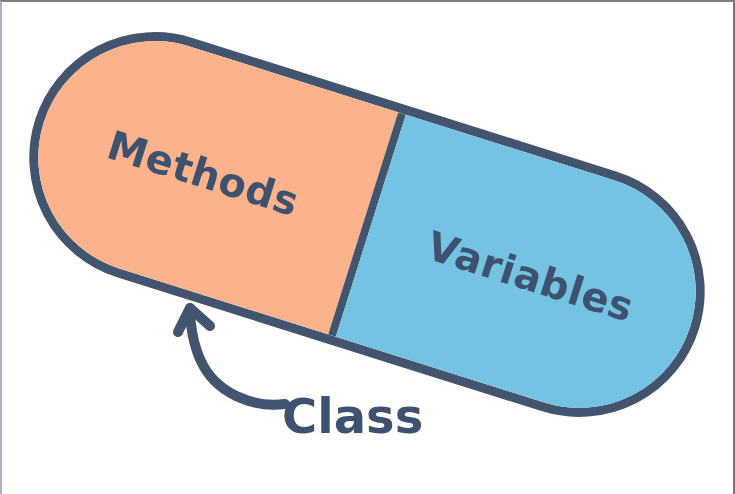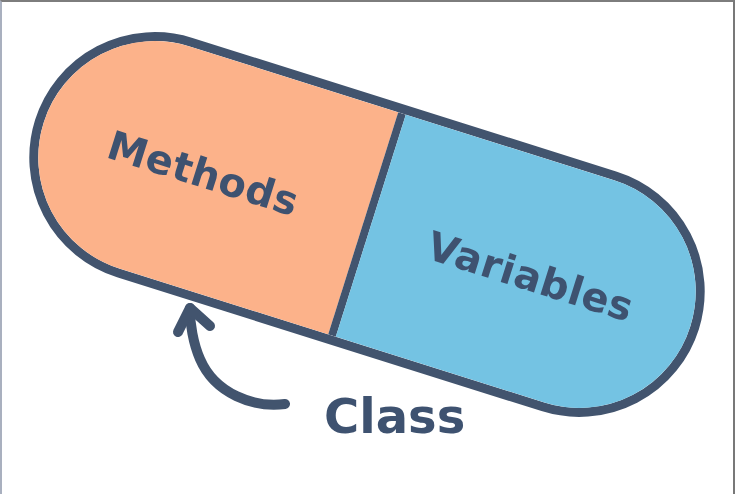--- a/index.html
+++ b/index.html
@@ -95,15 +95,15 @@
     </div>
 
   </div>
 
   <svg id="arrow-svg" viewBox="155 290 145 125" xmlns="http://www.w3.org/2000/svg" style="stroke: rgb(66, 84, 110);">
     <path class="arrow-main" d="M 283 402 C 252 406 213 392 198 357 C 191 341 188 321 188 308" style="stroke: rgb(66, 84, 110);"></path>
     <path class="arrow-barb" d="M 188 306 L 176 330" style="stroke: rgb(66, 84, 110);"></path>
     <path class="arrow-barb" d="M 188 306 L 208 324" style="stroke: rgb(66, 84, 110);"></path>
   </svg>
 
-  <div id="class-label" style="color: rgb(62, 82, 112); margin-left: 42px;">Class</div>
+  <div id="class-label" style="color: rgb(62, 82, 112);">Class</div>
 
 </div>
 
 </body></html>

